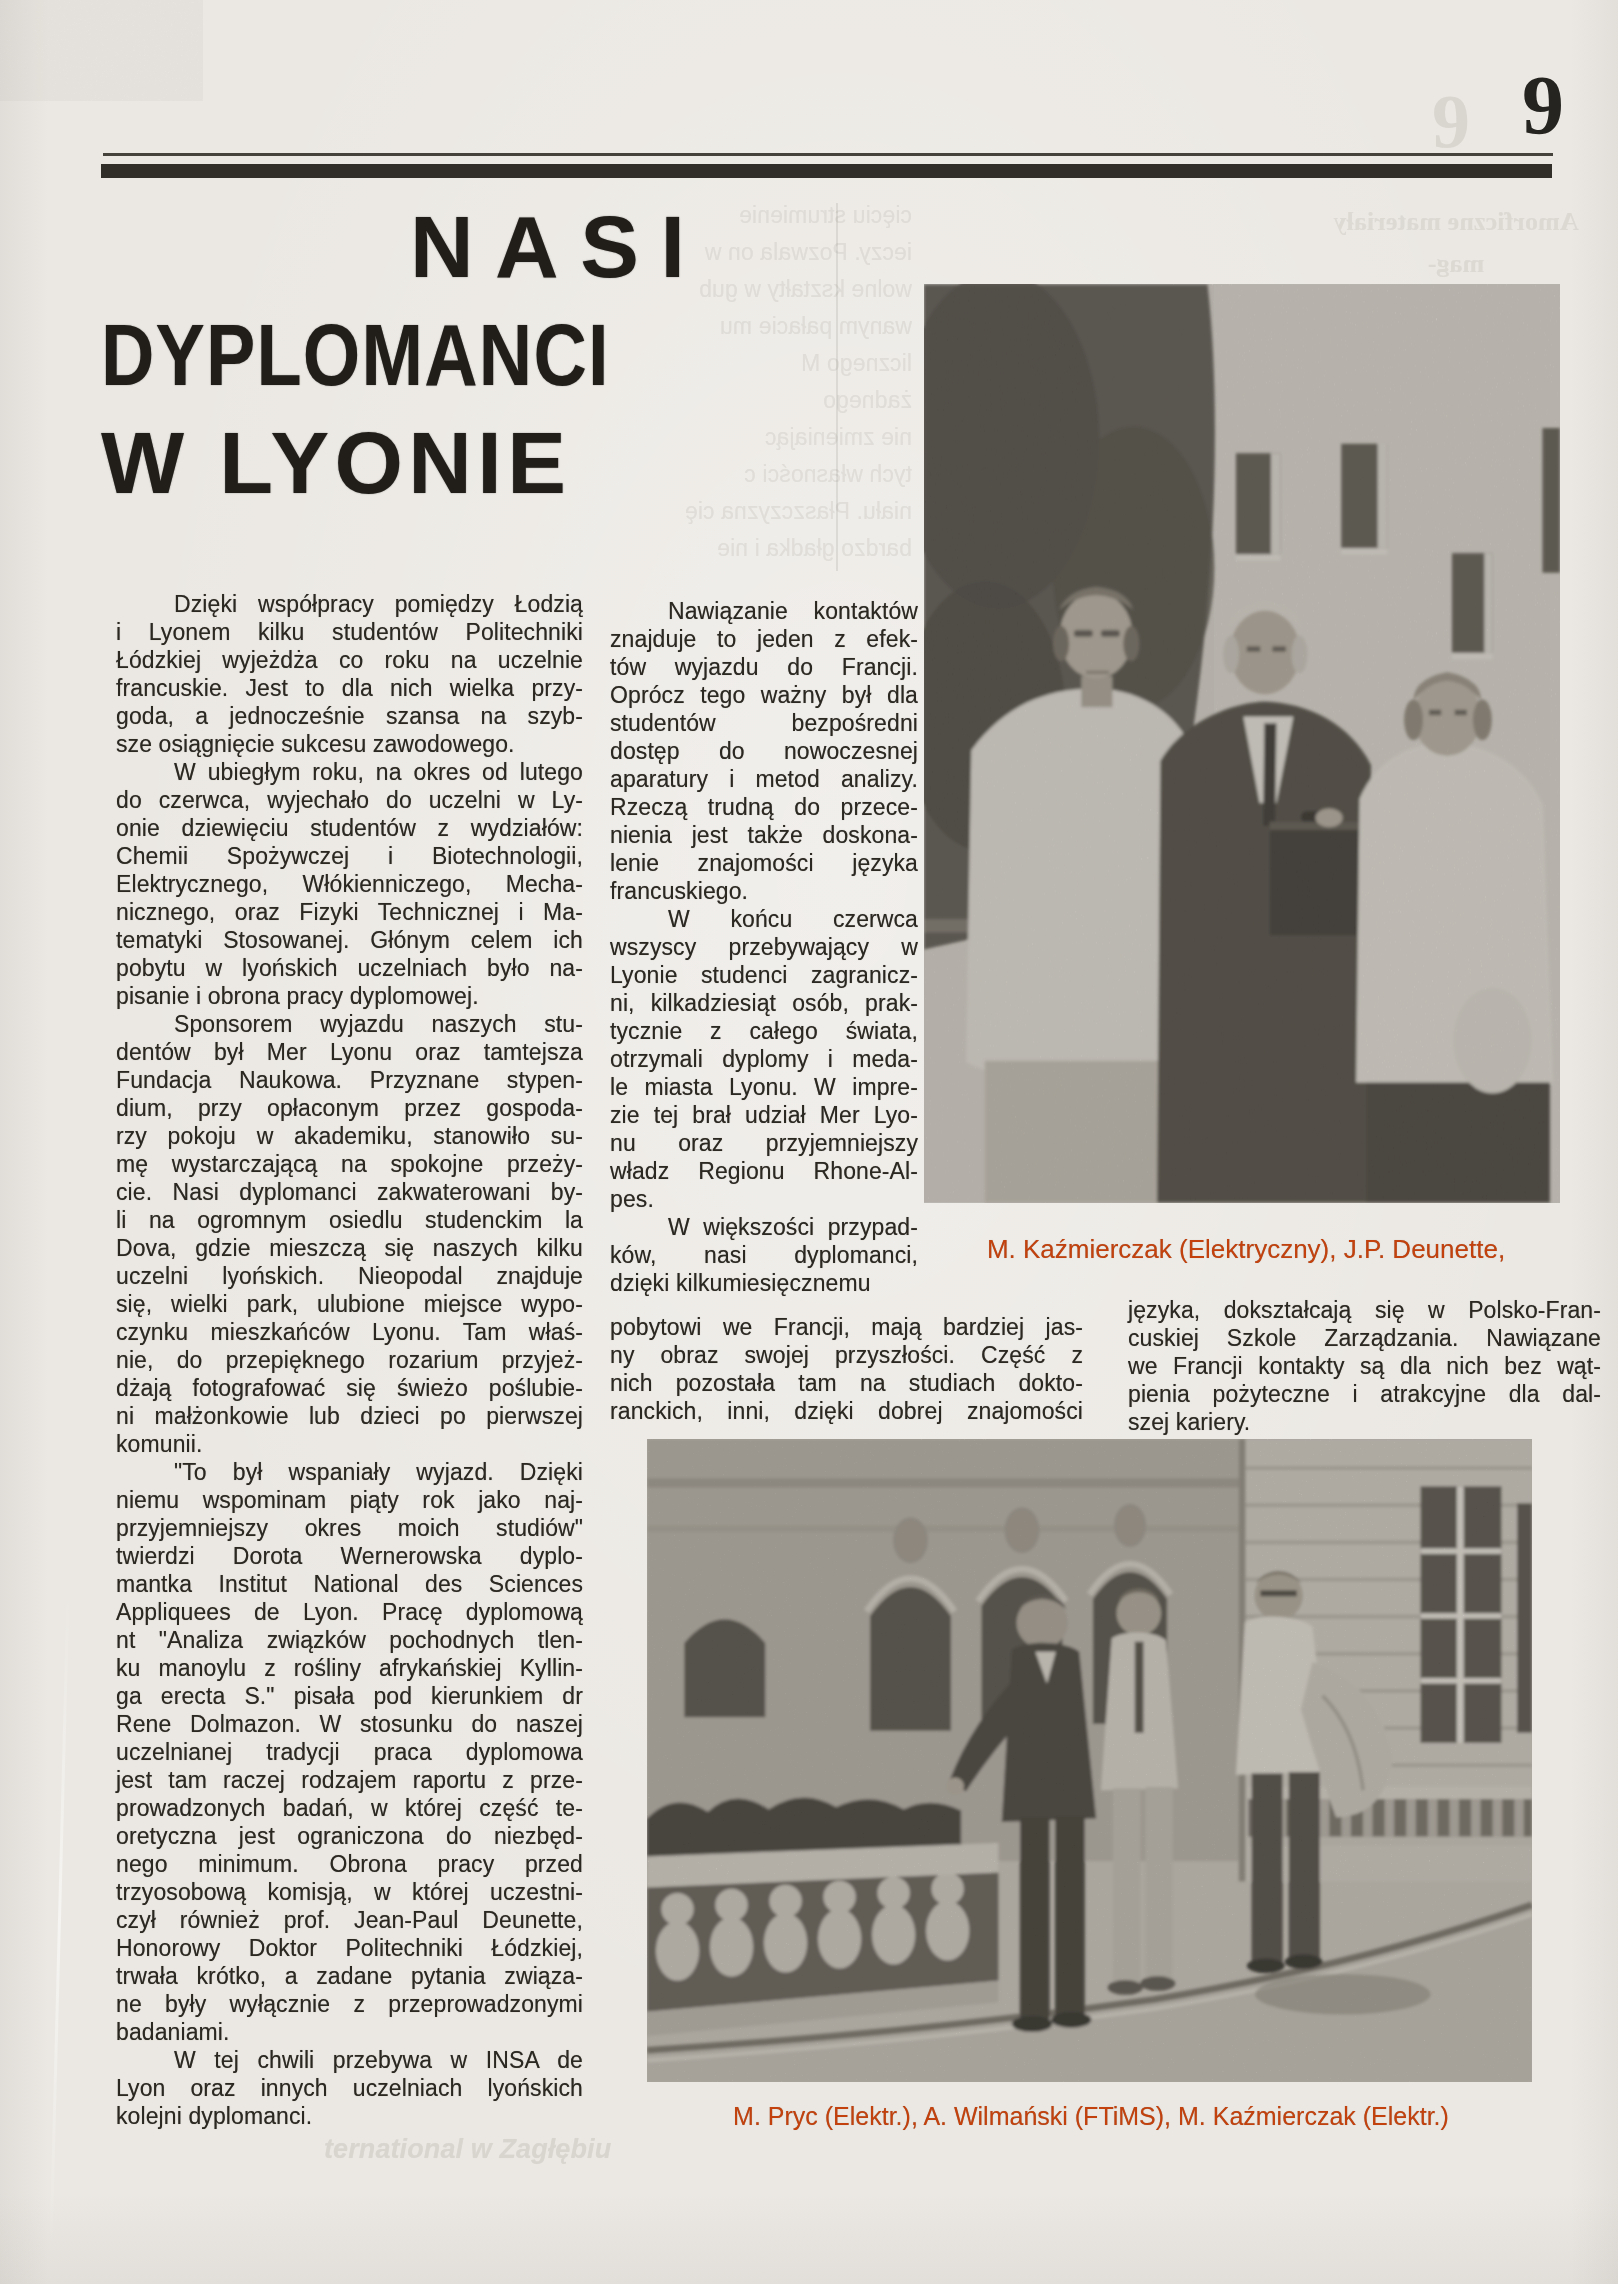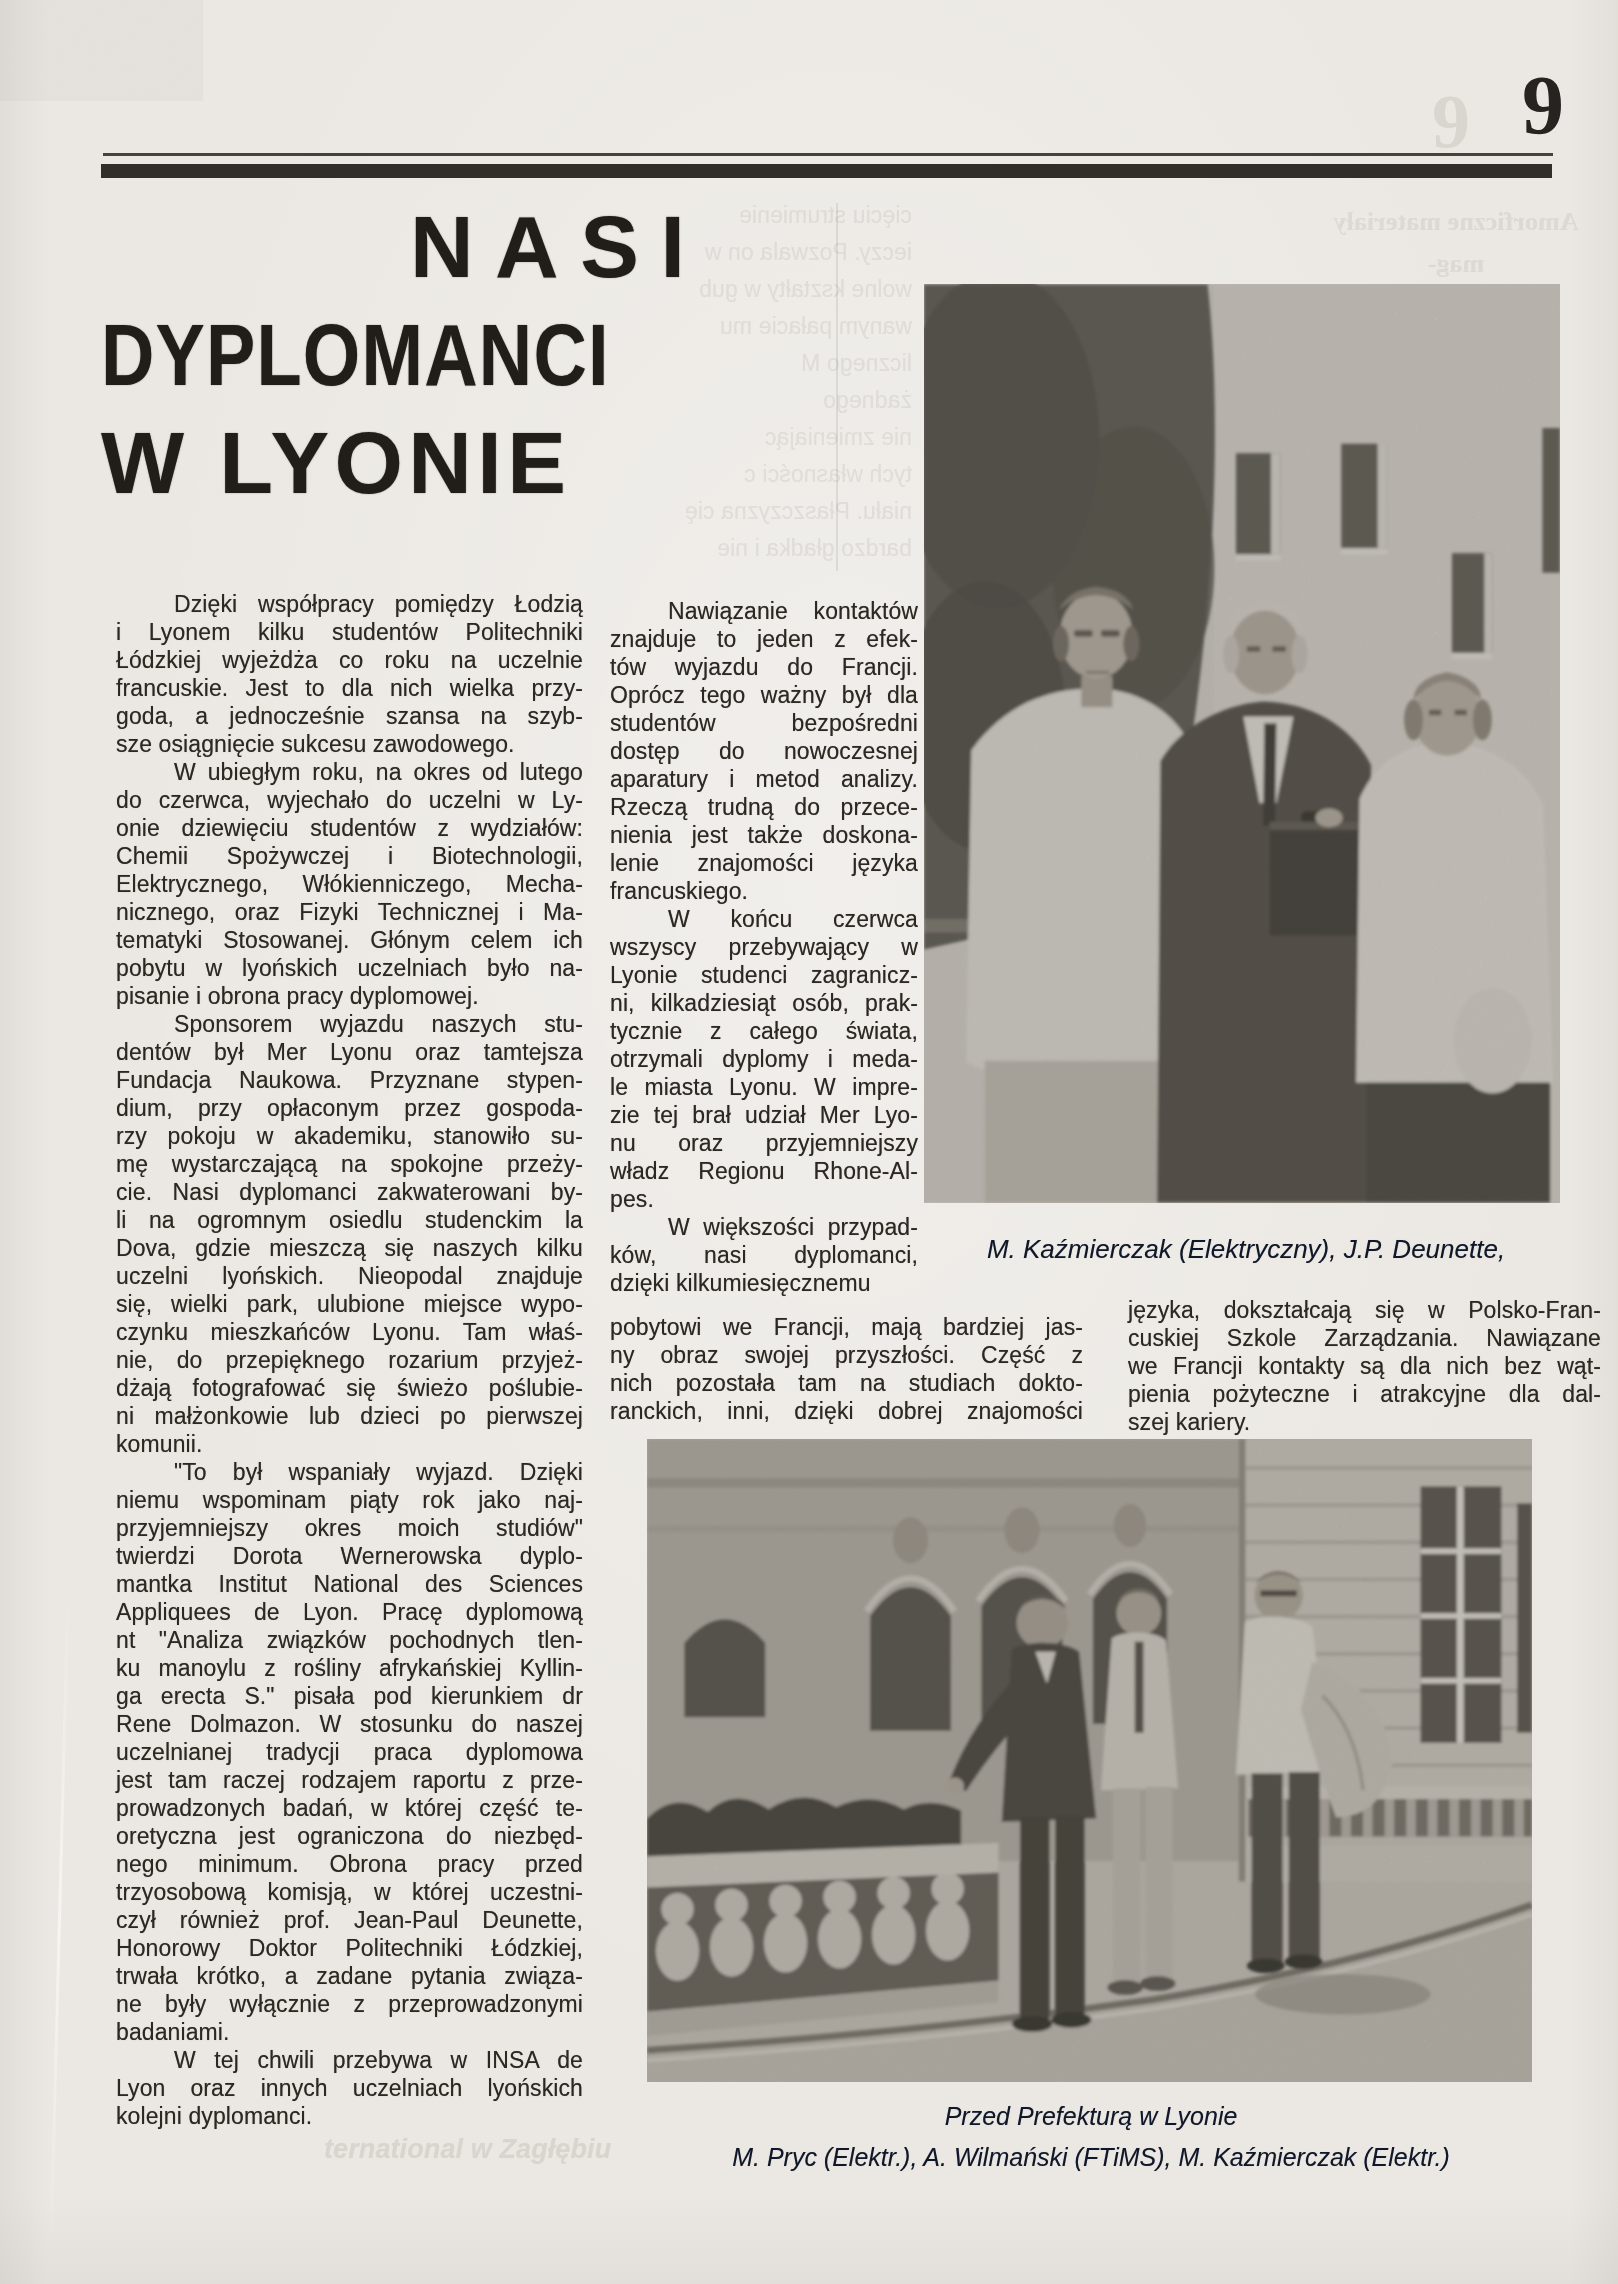--- a/index.html
+++ b/index.html
@@ -30,21 +30,21 @@
     text-shadow:0 0 1.4px rgba(30,28,24,.55);}
   .hl .hline:nth-child(1){letter-spacing:21.6px;text-align:right;}
   .hl .hline:nth-child(2){transform:scaleX(0.84);letter-spacing:1.4px;}
   .hl .hline:nth-child(3){letter-spacing:5.4px;}
   .col{position:absolute;font-size:23px;line-height:28px;color:#2b2822;
     text-shadow:0 0 0.7px rgba(43,40,34,.5);letter-spacing:0.1px;}
   .ln{min-height:28px;}
   .j{text-align:justify;text-align-last:justify;}
   .j.pend{text-align-last:left;}
   .ln.first{text-indent:58px;}
-  .caption{position:absolute;font-style:italic;color:#0f172a;
+  .caption{position:absolute;color:#c2410c;
     text-shadow:0 0 0.7px rgba(54,51,45,.4);}
   .caption .ln{text-align:center;text-align-last:center;}
   .cap1{left:932px;top:1228px;width:628px;font-size:26px;line-height:43px;}
   .cap2{left:652px;top:2096px;width:878px;font-size:25px;line-height:41px;}
   .ghost{position:absolute;color:#6d675e;pointer-events:none;}
   .ghost .ln{text-align:left;text-align-last:auto;}
   .ghost-mid{left:594px;top:197px;width:318px;font-size:23px;line-height:37px;
     opacity:.11;transform:scaleX(-1);}
   .ghost-right{left:1304px;top:201px;width:304px;font-size:26px;line-height:42px;
     font-family:"Liberation Serif", serif;font-weight:bold;opacity:.11;transform:scaleX(-1);}
@@ -424,21 +424,20 @@
       <rect x="895" y="495" width="46" height="280" fill="#45413a"></rect>
       <rect x="950" y="493" width="46" height="276" fill="#45413a"></rect>
       <ellipse cx="916" cy="780" rx="28" ry="11" fill="#23201c"></ellipse>
       <ellipse cx="972" cy="774" rx="28" ry="11" fill="#23201c"></ellipse>
       <ellipse cx="1030" cy="822" rx="130" ry="30" fill="#8b857c" opacity=".6"></ellipse>
     </g>
   </g>
   <rect width="1310" height="952" filter="url(#noiseB)" opacity="0.32"></rect>
 </svg>
 <div class="caption cap2">
-    <div class="ln">Przed Prefekturą w Lyonie</div>
     <div class="ln">M. Pryc (Elektr.), A. Wilmański (FTiMS), M. Kaźmierczak (Elektr.)</div>
   </div>
 
 <svg class="grain-page" viewBox="0 0 300 150" width="203" height="101">
   <defs>
     <filter id="noiseP">
         <feTurbulence type="fractalNoise" baseFrequency="0.8" numOctaves="2" stitchTiles="stitch"></feTurbulence>
     <feColorMatrix type="matrix" values="0 0 0 0 0.2  0 0 0 0 0.19  0 0 0 0 0.17  0.8 0.8 0.8 0 0"></feColorMatrix>
       </filter>
   </defs>

